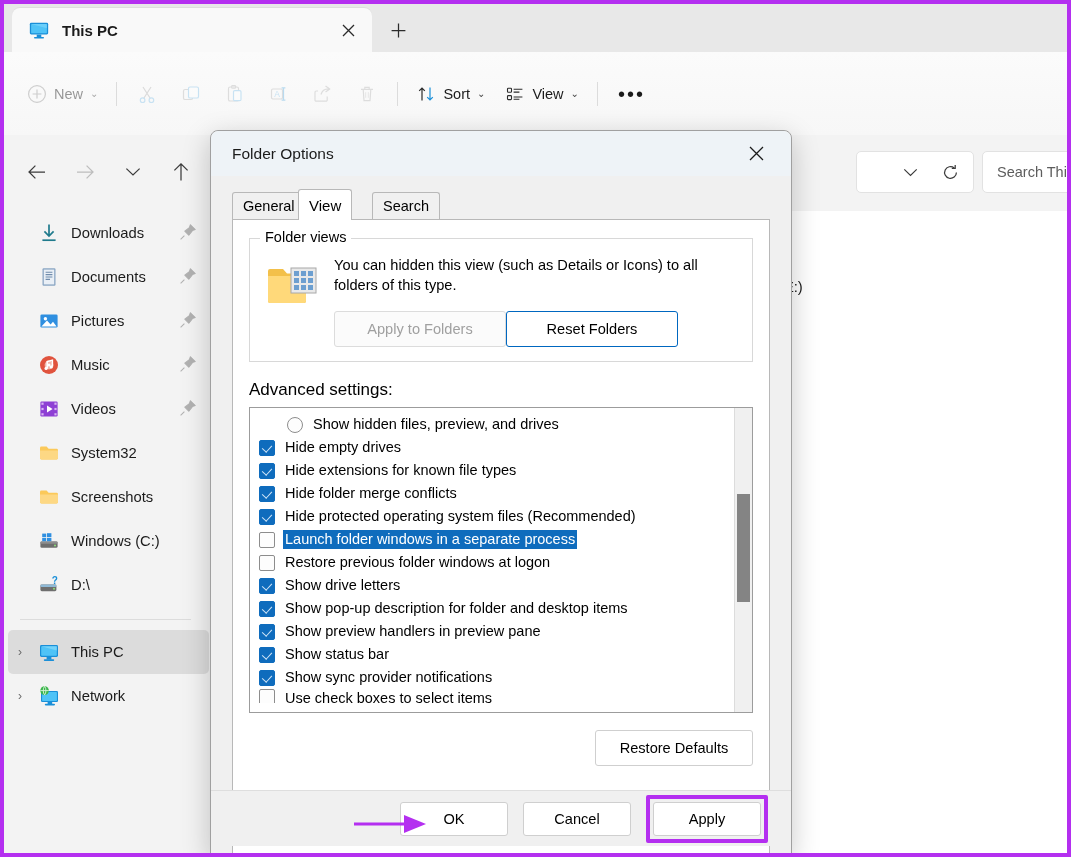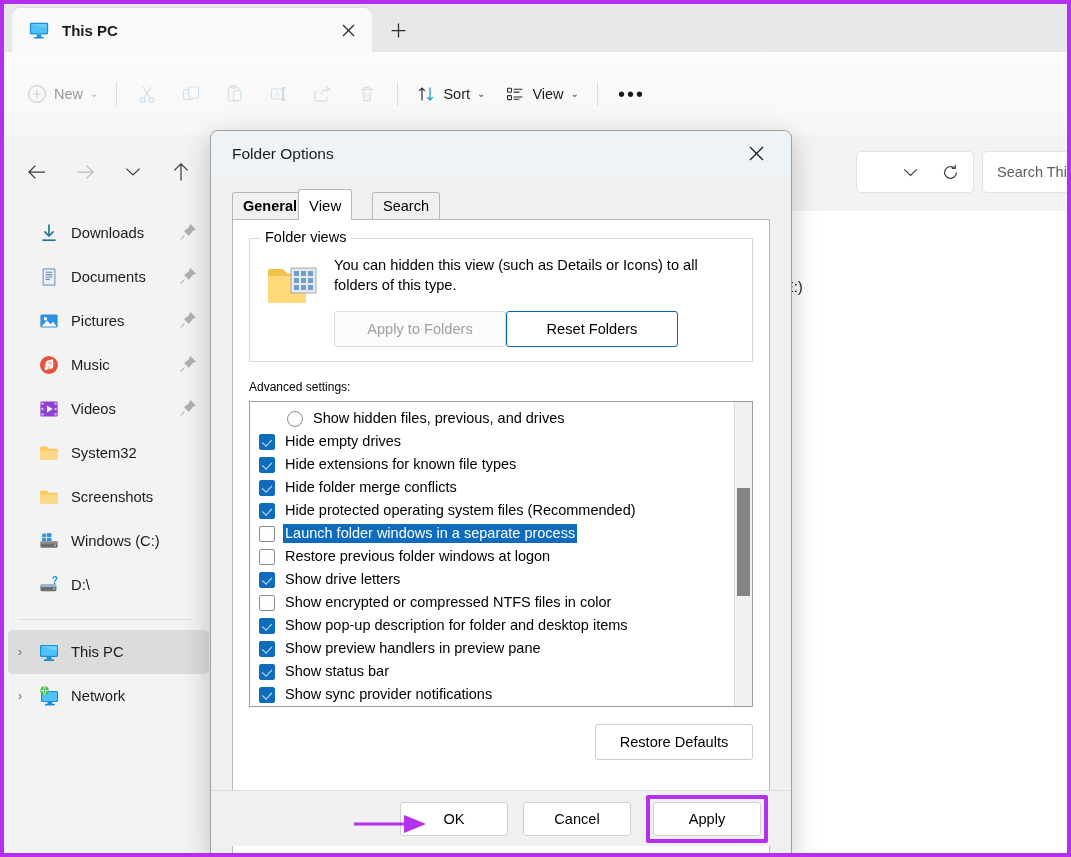--- a/index.html
+++ b/index.html
@@ -169,21 +169,21 @@
     display:flex;align-items:center;justify-content:center;
     font-size:14.5px;color:#000;
     background:#f0f0f0;border:1px solid #b8b8b8;border-bottom:none;
     border-radius:3px 3px 0 0;
     padding:0 10px;box-sizing:border-box;
   }
   .dtab.active{
     top:0;height:31px;background:#ffffff;border-color:#b8b8b8;z-index:3;
     font-size:15px;
   }
-  #dtab-0{left:0;font-weight:bold;}
+  #dtab-0{left:0;}
   #dtab-1{left:66px;}
   #dtab-2{left:140px;}
 
   #dlg-body{
     position:absolute;left:21px;top:88px;right:21px;height:657px;
     background:#ffffff;border:1px solid #b8b8b8;
     box-sizing:border-box;
     padding:0;
   }
 
@@ -207,21 +207,21 @@
     height:36px;min-width:172px;
     background:#ffffff;border:1px solid #cfcfcf;border-radius:3px;
     font-size:14.6px;color:#000;
     display:flex;align-items:center;justify-content:center;
     box-sizing:border-box;
   }
   .winbtn.disabled{color:#a0a0a0;border-color:#dcdcdc;background:#fbfbfb;}
   .winbtn.focusring{border:1px solid #0067c0;}
 
   
-  #adv-label{font-size:12px;color:#000;margin:18px 0 7px 16px;}
+  #adv-label{font-size:17px;color:#000;margin:18px 0 7px 16px;}
   #adv-list{
     position:relative;
     margin:0 16px;
     height:304px;
     background:#ffffff;
     border:1px solid #9c9c9c;
     overflow:hidden;
   }
   #adv-scroll{
     position:absolute;inset:0;
@@ -641,21 +641,21 @@
       </div>
     </div>
 
     <div id="adv-label">Advanced settings:</div>
 
     <div id="adv-list">
       <div id="adv-scroll">
 
         <div class="adv-row">
           <span class="radio"></span>
-          <span class="adv-text">Show hidden files, previous, and drives</span>
+          <span class="adv-text">Show hidden files, preview, and drives</span>
         </div>
 
         <div class="adv-row">
           <span class="cb checked"></span>
           <span class="adv-text">Hide empty drives</span>
         </div>
 
         <div class="adv-row">
           <span class="cb checked"></span>
           <span class="adv-text">Hide extensions for known file types</span>
@@ -679,24 +679,20 @@
         <div class="adv-row">
           <span class="cb"></span>
           <span class="adv-text">Restore previous folder windows at logon</span>
         </div>
 
         <div class="adv-row">
           <span class="cb checked"></span>
           <span class="adv-text">Show drive letters</span>
         </div>
 
-        <div class="adv-row">
-          <span class="cb"></span>
-          <span class="adv-text">Show encrypted or compressed NTFS files in color</span>
-        </div>
 
         <div class="adv-row">
           <span class="cb checked"></span>
           <span class="adv-text">Show pop-up description for folder and desktop items</span>
         </div>
 
         <div class="adv-row">
           <span class="cb checked"></span>
           <span class="adv-text">Show preview handlers in preview pane</span>
         </div>

